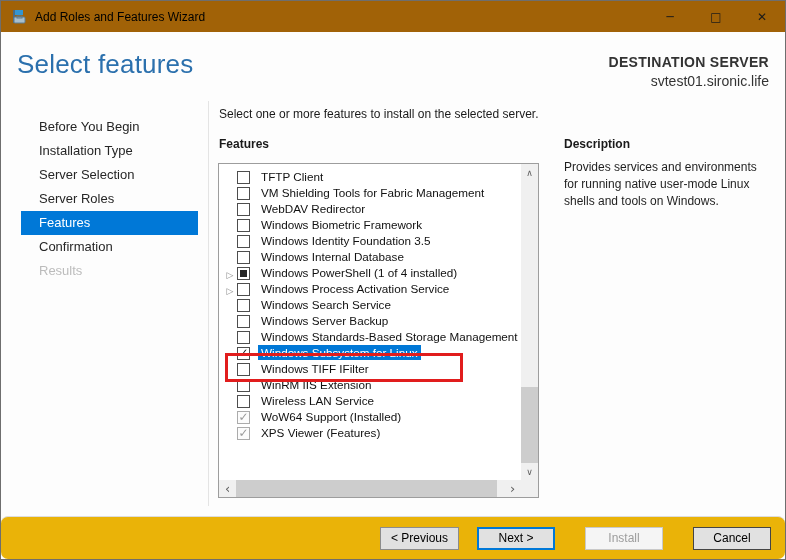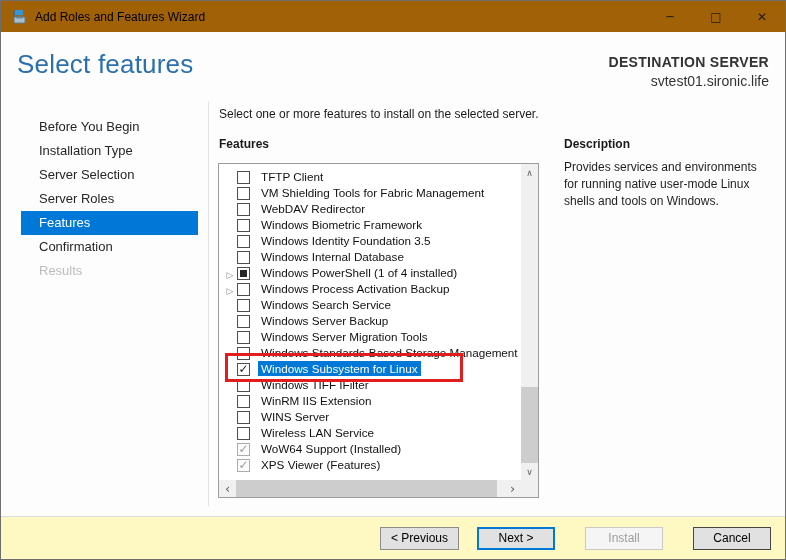--- a/index.html
+++ b/index.html
@@ -72,22 +72,22 @@
   .sbtn.left{left:0;top:0;width:17px;height:17px;font-size:13px;}
   .sbtn.right{right:0;top:0;width:17px;height:17px;font-size:13px;}
   .vthumb{position:absolute;left:0;width:17px;bottom:17px;height:76px;background:#cdcdcd;cursor:pointer;}
   .hthumb{position:absolute;top:0;height:17px;left:17px;width:261px;background:#cdcdcd;cursor:pointer;}
   .corner{position:absolute;right:0;bottom:0;width:17px;height:17px;background:#f0f0f0;}
   
   .desc-title{position:absolute;left:563px;top:136px;font-size:12px;font-weight:bold;color:#1a1a1a;}
   .desc-text{position:absolute;left:563px;top:158px;width:210px;font-size:12px;line-height:17px;color:#1f1f1f;}
   
   .footer{
-    position:absolute;left:0;right:0;bottom:0;height:43px;background:#fef9c3;border-top:1px solid #ddd;
-    display:flex;align-items:center;justify-content:flex-end;padding-right:14px;
+    position:absolute;left:0;right:0;bottom:0;height:43px;background:#eab308;border-top:1px solid #ddd;
+    display:flex;align-items:center;justify-content:flex-end;padding-right:14px;border-radius:7px;
   }
   .btn{
     height:23px;min-width:78px;padding:0 10px;font-size:12px;font-family:"Liberation Sans",sans-serif;
     background:#e1e1e1;border:1px solid #8c8c8c;color:#000;display:flex;align-items:center;justify-content:center;
     cursor:pointer;
   }
   .btn+.btn{margin-left:18px;}
   .btn:nth-child(3){margin-left:30px;}
   .btn:nth-child(4){margin-left:25px;}
   .btn.default{border:2px solid var(--accent);}
@@ -174,61 +174,51 @@
         <div class="row">
           <span class="expander">▷</span>
           <span class="cb partial">
             <span class="psq"></span>
           </span>
           <span class="row-label">Windows PowerShell (1 of 4 installed)</span>
         </div>
         <div class="row">
           <span class="expander">▷</span>
           <span class="cb unchecked"></span>
-          <span class="row-label">Windows Process Activation Backup</span>
+          <span class="row-label">Windows Process Activation Service</span>
         </div>
         <div class="row">
           <span class="expander"></span>
           <span class="cb unchecked"></span>
           <span class="row-label">Windows Search Service</span>
         </div>
         <div class="row">
           <span class="expander"></span>
           <span class="cb unchecked"></span>
           <span class="row-label">Windows Server Backup</span>
-        </div>
-        <div class="row">
-          <span class="expander"></span>
-          <span class="cb unchecked"></span>
-          <span class="row-label">Windows Server Migration Tools</span>
         </div>
         <div class="row">
           <span class="expander"></span>
           <span class="cb unchecked"></span>
           <span class="row-label">Windows Standards-Based Storage Management</span>
         </div>
         <div class="row selected">
           <span class="expander"></span>
           <span class="cb checked">✓</span>
           <span class="row-label">Windows Subsystem for Linux</span>
         </div>
         <div class="row">
           <span class="expander"></span>
           <span class="cb unchecked"></span>
           <span class="row-label">Windows TIFF IFilter</span>
         </div>
         <div class="row">
           <span class="expander"></span>
           <span class="cb unchecked"></span>
           <span class="row-label">WinRM IIS Extension</span>
-        </div>
-        <div class="row">
-          <span class="expander"></span>
-          <span class="cb unchecked"></span>
-          <span class="row-label">WINS Server</span>
         </div>
         <div class="row">
           <span class="expander"></span>
           <span class="cb unchecked"></span>
           <span class="row-label">Wireless LAN Service</span>
         </div>
         <div class="row">
           <span class="expander"></span>
           <span class="cb checked-disabled">✓</span>
           <span class="row-label">WoW64 Support (Installed)</span>

